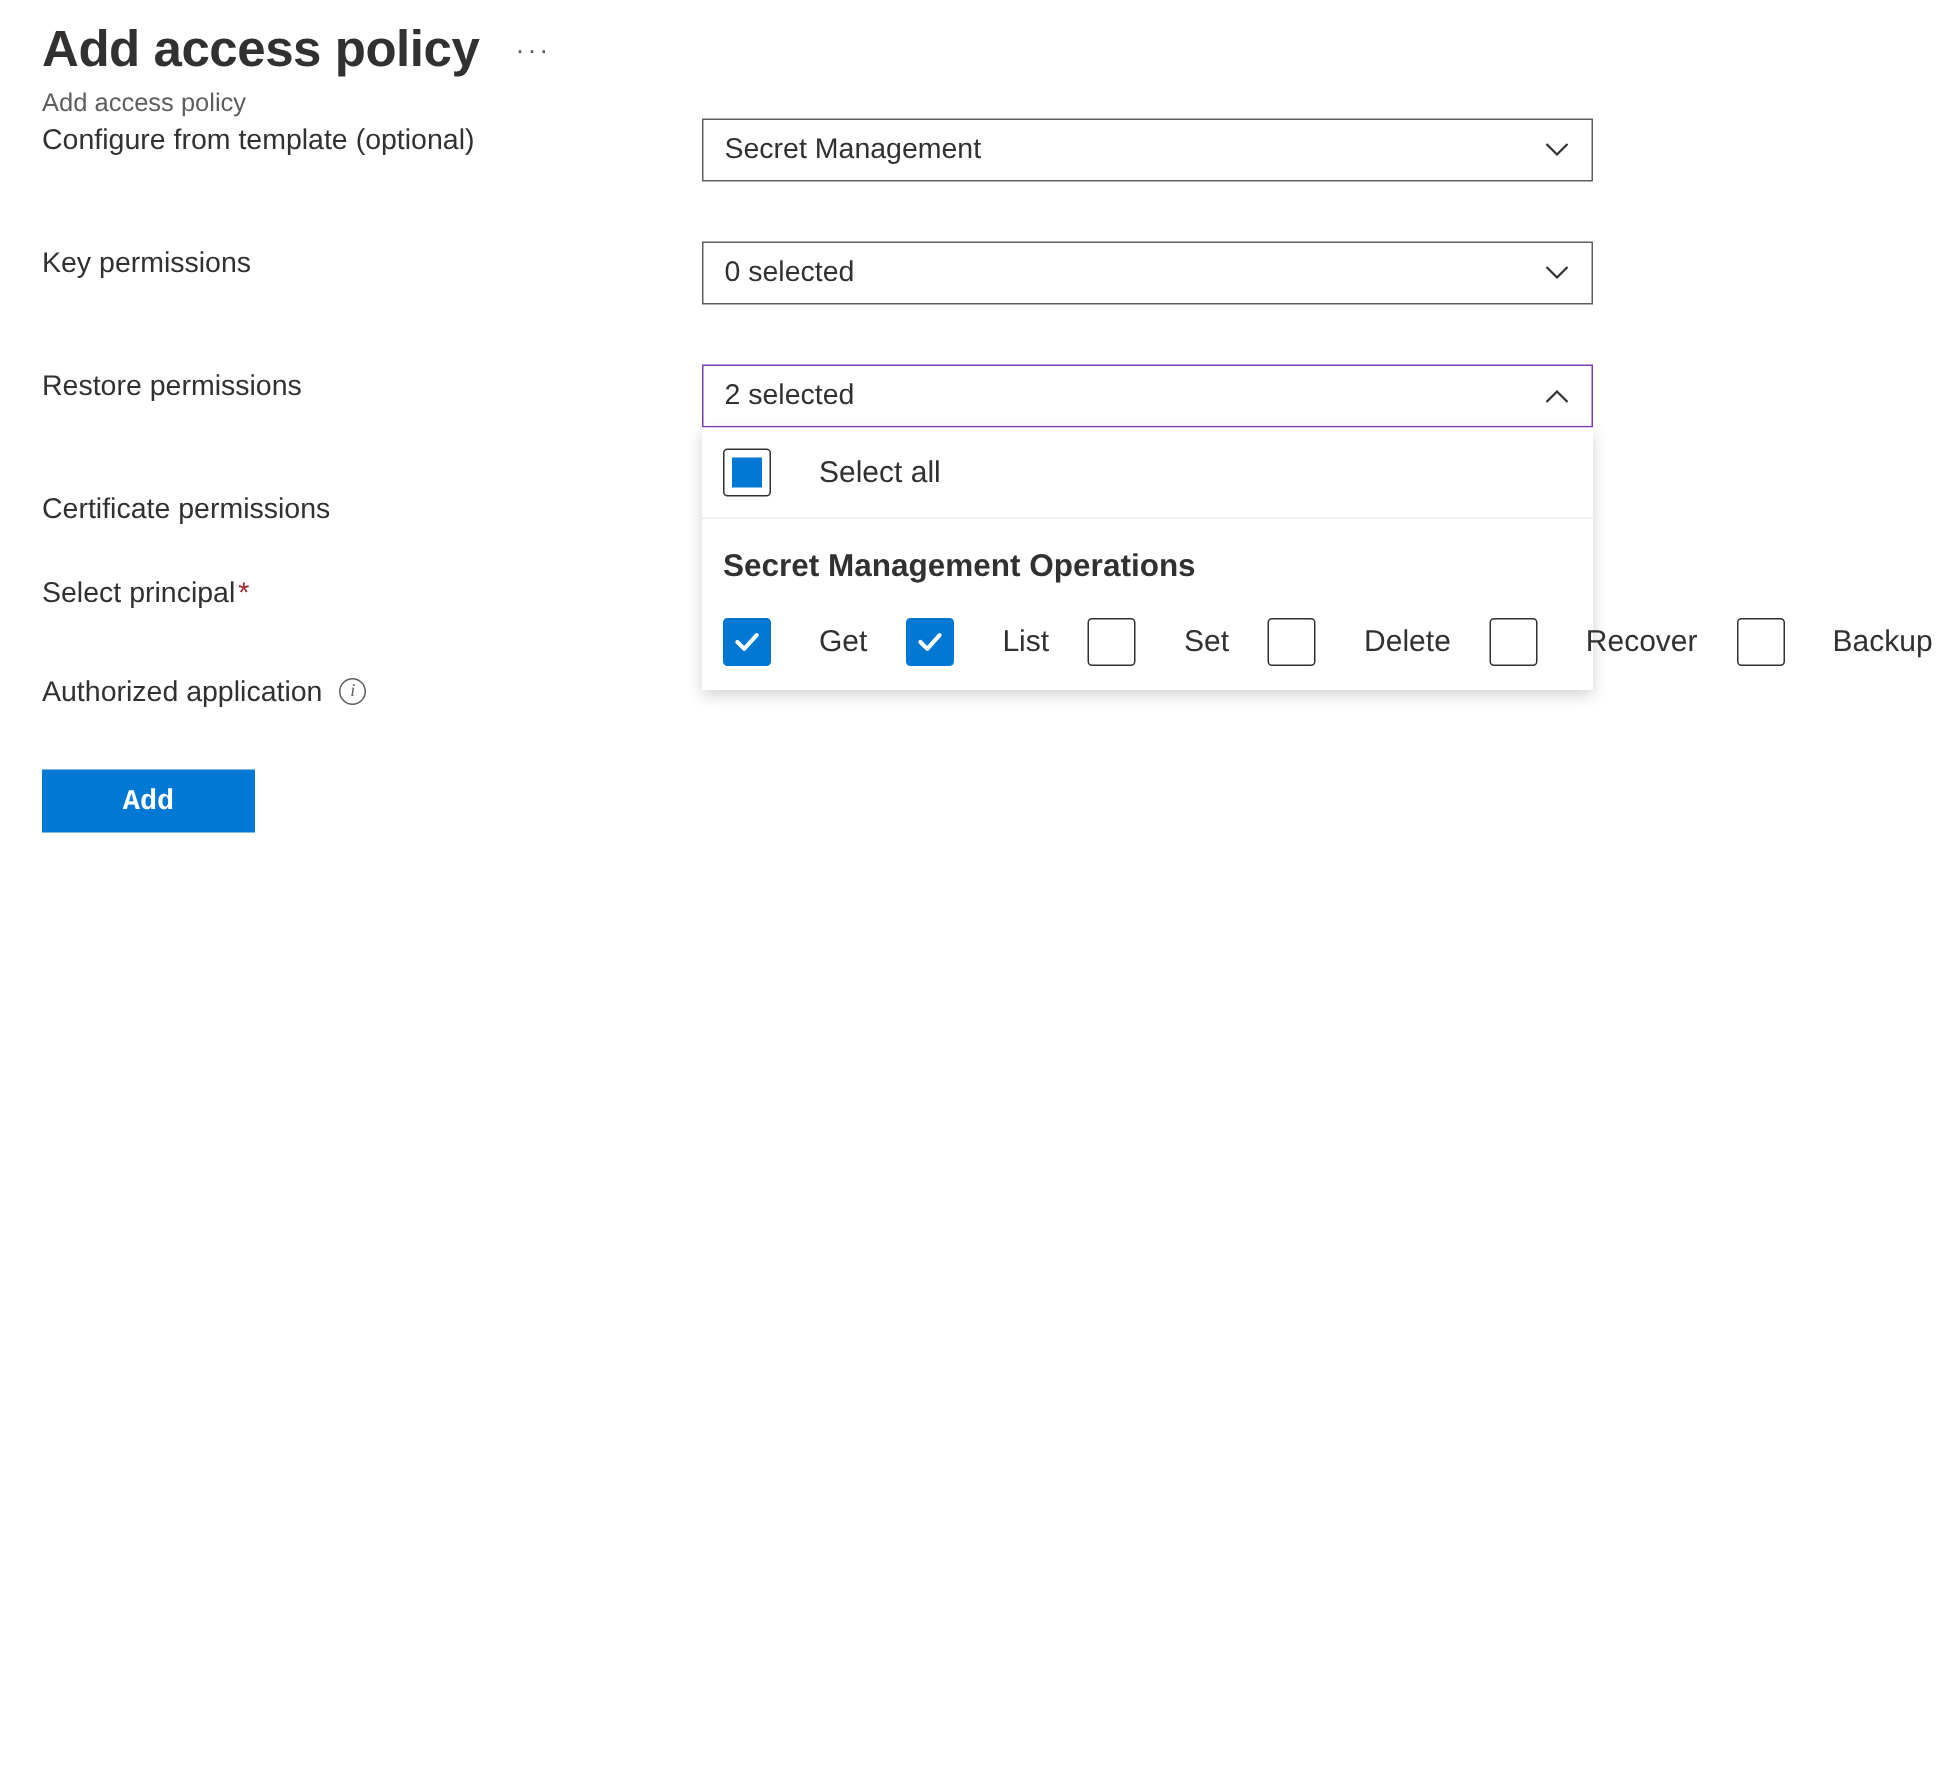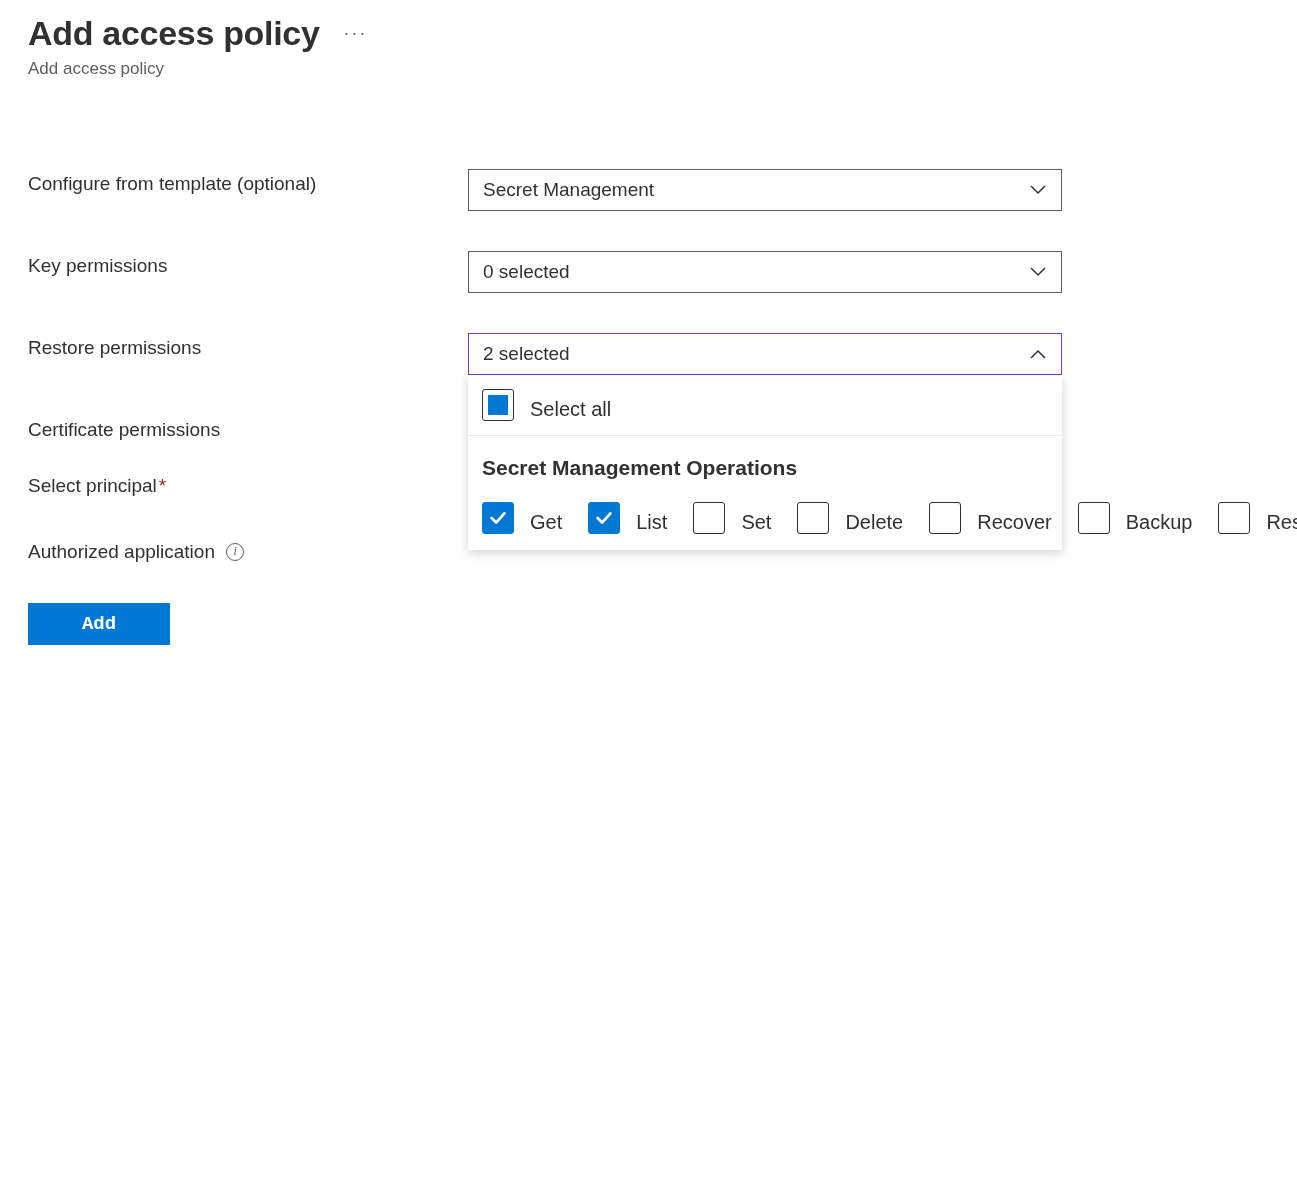--- a/index.html
+++ b/index.html
@@ -34,21 +34,20 @@
       color: #605e5c;
       letter-spacing: 2px;
       cursor: pointer;
     }
     .page-subtitle {
       font-size: 17px;
       color: #605e5c;
       margin-top: 6px;
     }
     .form {
-      margin-top: 90px;
     }
     .form-row {
       display: flex;
       align-items: flex-start;
       margin-bottom: 40px;
       position: relative;
     }
     .form-label {
       width: 440px;
       font-size: 19px;
@@ -115,22 +114,22 @@
       background: #ffffff;
       box-shadow: 0 3px 10px rgba(0,0,0,0.18);
       z-index: 10;
     }
     .panel-selectall {
       padding: 14px 14px;
       border-bottom: 1px solid #edebe9;
     }
     .cb-row {
       display: flex;
-      align-items: flex-end;
-      gap: 16px;
+      align-items: center;
+      gap: 32px;
       cursor: pointer;
     }
     .cb {
       width: 32px;
       height: 32px;
       border: 1.5px solid #323130;
       border-radius: 3px;
       background: #ffffff;
       display: flex;
       align-items: center;

